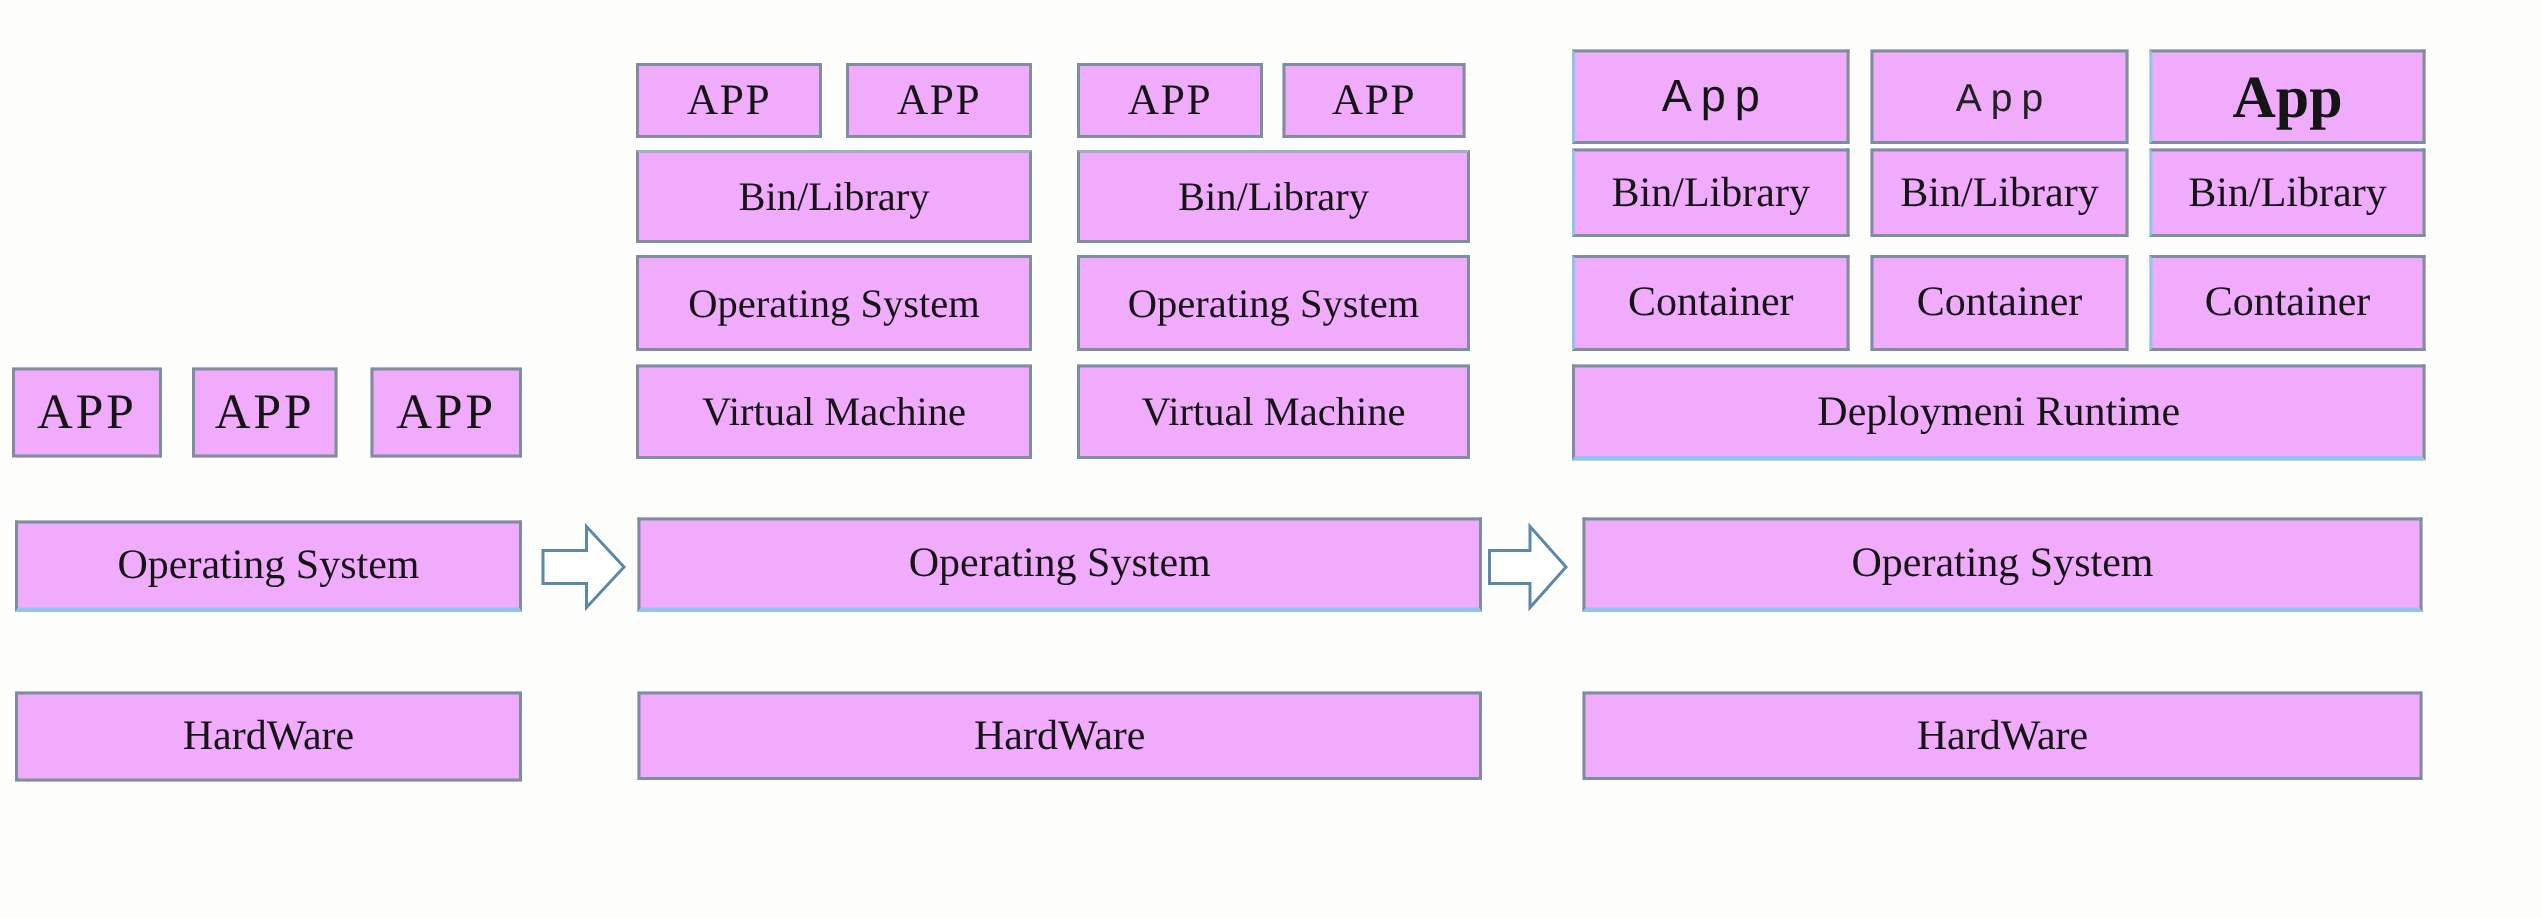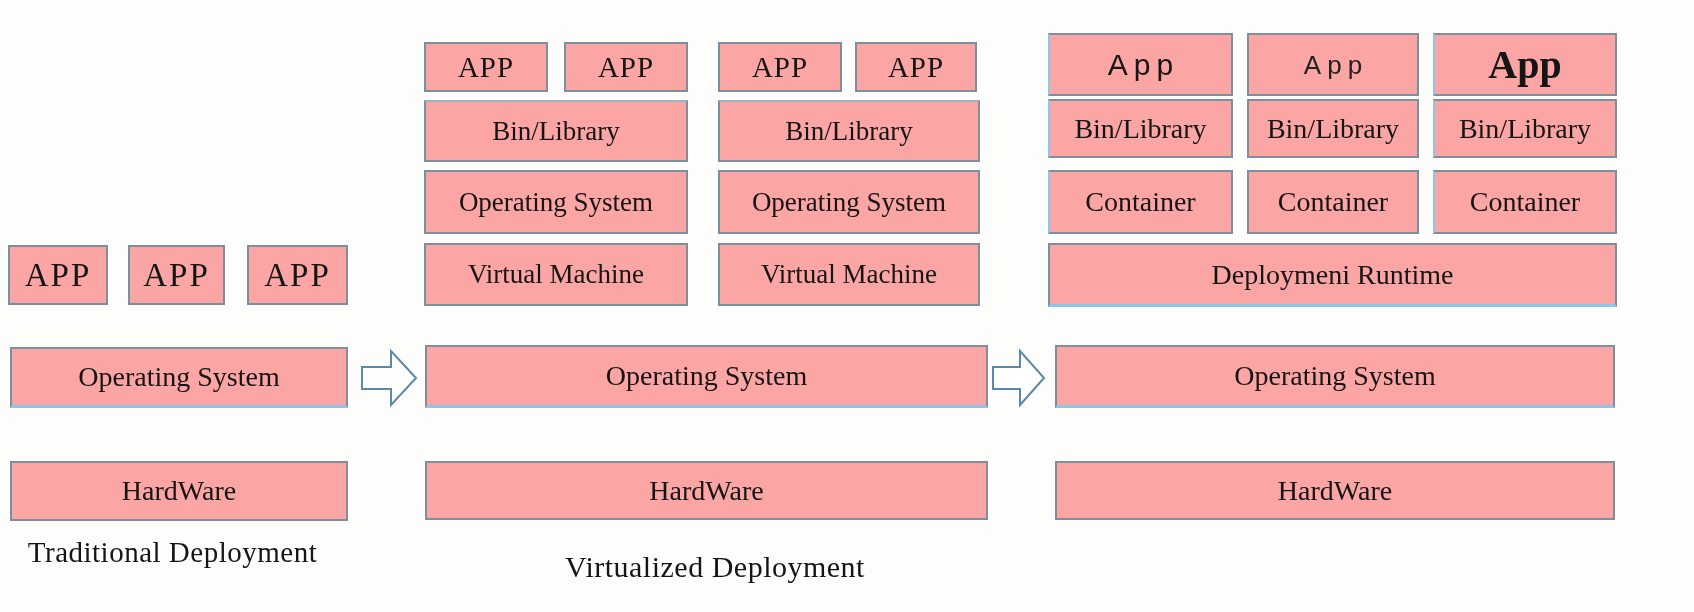--- a/index.html
+++ b/index.html
@@ -13,21 +13,21 @@
     width:1694px;height:612px;
     background:#fdfdfc;
     font-family:"Liberation Serif", serif;
     color:var(--ink);
     overflow:hidden;
   }
   .bx{
     position:absolute;
     box-sizing:border-box;
     border:2px solid var(--border-gray);
-    background:#fca5a5;
+    background:#f0abfc;
     display:flex;align-items:center;justify-content:center;
     text-align:center;
     line-height:1;
     white-space:nowrap;
   }
   .bb{border-bottom:3px solid var(--border-blue);}
   .bt{border-top-color:#9db2bd;}
   .bl{border-left-color:var(--border-blue);}
   .t27{font-size:27px;}
   .t28{font-size:28px;}
@@ -60,21 +60,20 @@
 <div class="canvas">
 
   <div class="bx app-left" style="left:8px;top:245px;width:100px;height:60px;">APP</div>
   <div class="bx app-left" style="left:128px;top:245px;width:97px;height:60px;">APP</div>
   <div class="bx app-left" style="left:247px;top:245px;width:101px;height:60px;">APP</div>
 
   <div class="bx t28 bb" style="left:10px;top:347px;width:338px;height:61px;">Operating System</div>
 
   <div class="bx t28" style="left:10px;top:461px;width:338px;height:60px;">HardWare</div>
 
-  <div class="caption" style="left:0px;top:536px;width:345px;font-size:29px;">Traditional Deployment</div>
 
   <svg class="arrow" style="left:360px;top:348px;" width="58" height="60" viewBox="0 0 58 60">
     <polygon points="2,19 31,19 31,3 56,30 31,57 31,41 2,41" fill="#ffffff" stroke="#5d89a8" stroke-width="2" stroke-linejoin="miter"></polygon>
   </svg>
 
   <div class="bx app-mid" style="left:424px;top:42px;width:124px;height:50px;">APP</div>
   <div class="bx app-mid" style="left:564px;top:42px;width:124px;height:50px;">APP</div>
   <div class="bx t27 bt" style="left:424px;top:100px;width:264px;height:62px;">Bin/Library</div>
   <div class="bx t27" style="left:424px;top:170px;width:264px;height:64px;">Operating System</div>
   <div class="bx t27" style="left:424px;top:243px;width:264px;height:63px;">Virtual Machine</div>
@@ -82,21 +81,20 @@
   <div class="bx app-mid" style="left:718px;top:42px;width:124px;height:50px;">APP</div>
   <div class="bx app-mid" style="left:855px;top:42px;width:122px;height:50px;">APP</div>
   <div class="bx t27 bt" style="left:718px;top:100px;width:262px;height:62px;">Bin/Library</div>
   <div class="bx t27" style="left:718px;top:170px;width:262px;height:64px;">Operating System</div>
   <div class="bx t27" style="left:718px;top:243px;width:262px;height:63px;">Virtual Machine</div>
 
   <div class="bx t28 bb" style="left:425px;top:345px;width:563px;height:63px;">Operating System</div>
 
   <div class="bx t28" style="left:425px;top:461px;width:563px;height:59px;">HardWare</div>
 
-  <div class="caption" style="left:430px;top:550px;width:570px;">Virtualized Deployment</div>
 
   <svg class="arrow" style="left:991px;top:348px;" width="55" height="60" viewBox="0 0 55 60">
     <polygon points="2,19 29,19 29,3 53,30 29,57 29,41 2,41" fill="#ffffff" stroke="#5d89a8" stroke-width="2" stroke-linejoin="miter"></polygon>
   </svg>
 
   <div class="bx app-sans1 bl" style="left:1048px;top:33px;width:185px;height:63px;">App</div>
   <div class="bx t28 bl" style="left:1048px;top:99px;width:185px;height:59px;">Bin/Library</div>
   <div class="bx t28 bl" style="left:1048px;top:170px;width:185px;height:64px;">Container</div>
 
   <div class="bx app-sans2" style="left:1247px;top:33px;width:172px;height:63px;">App</div>

